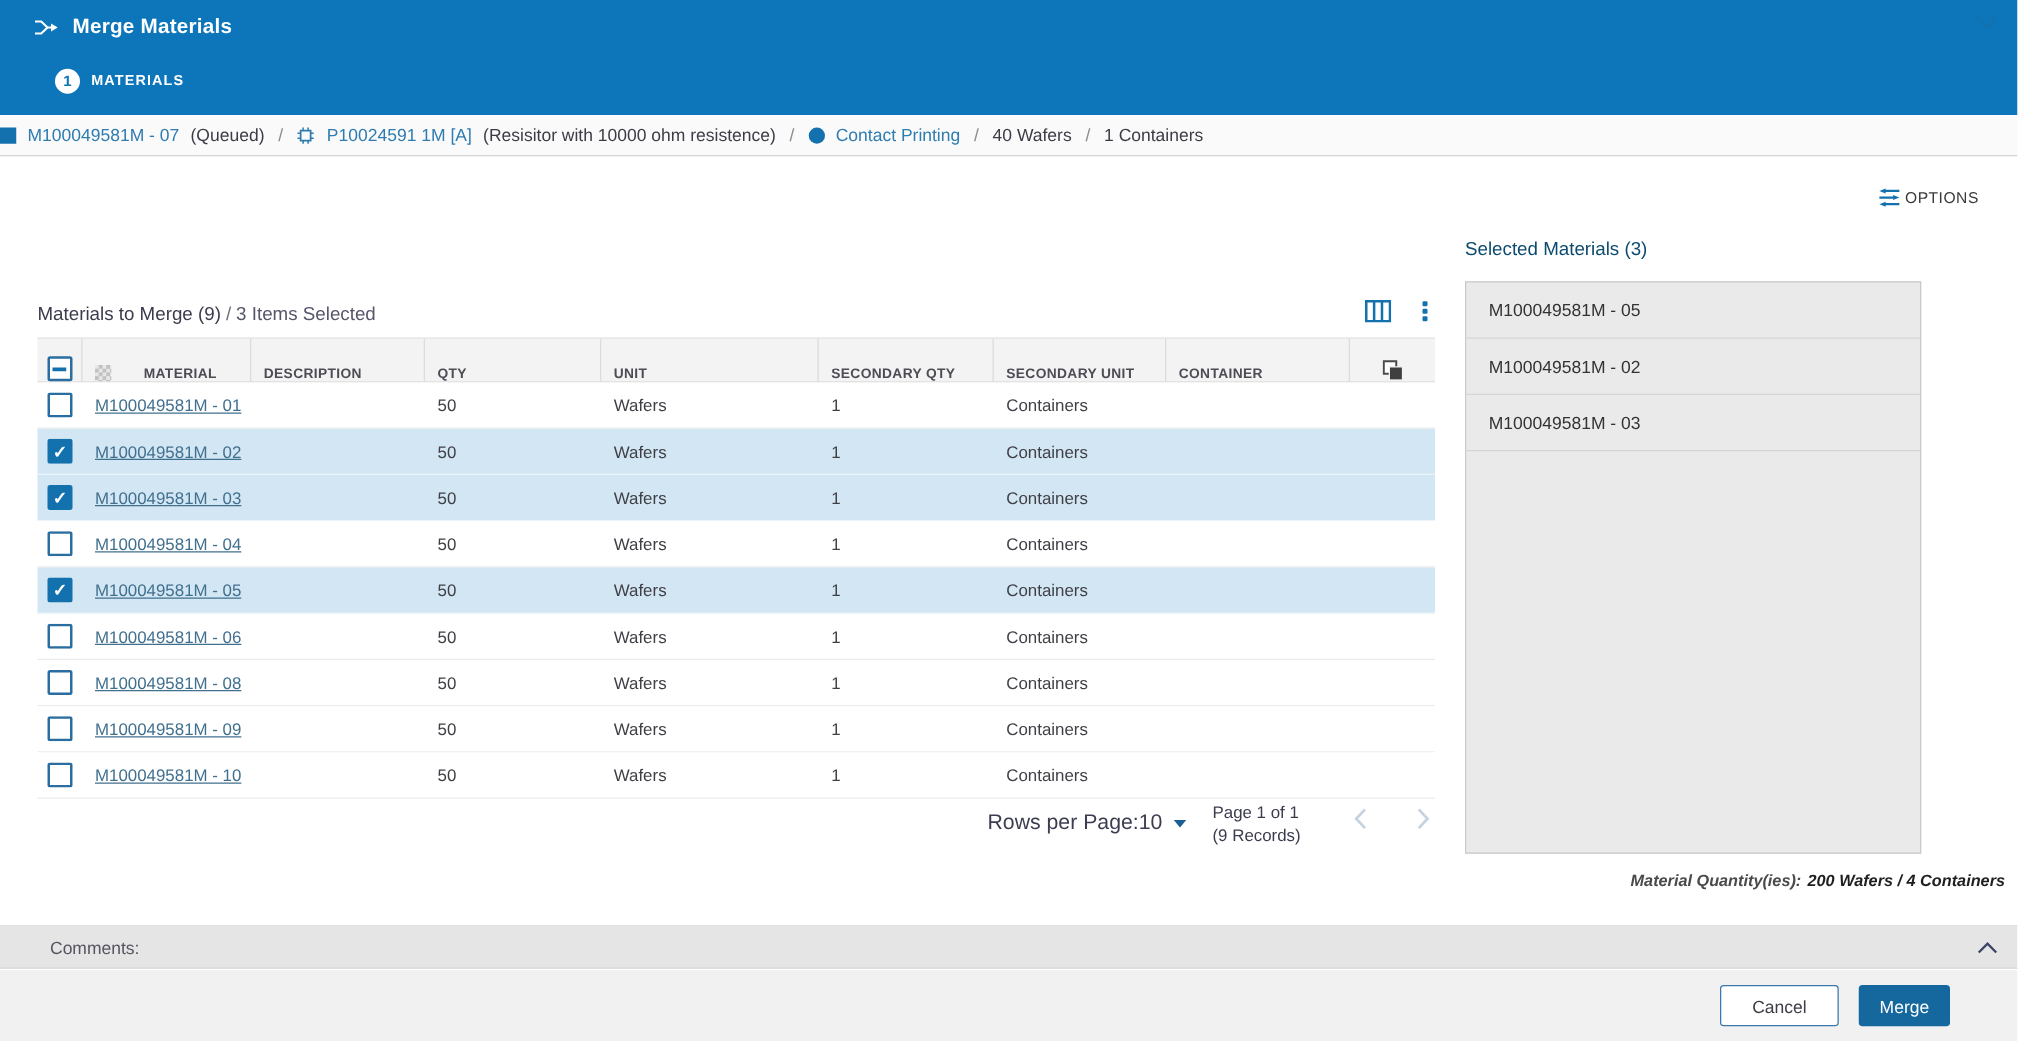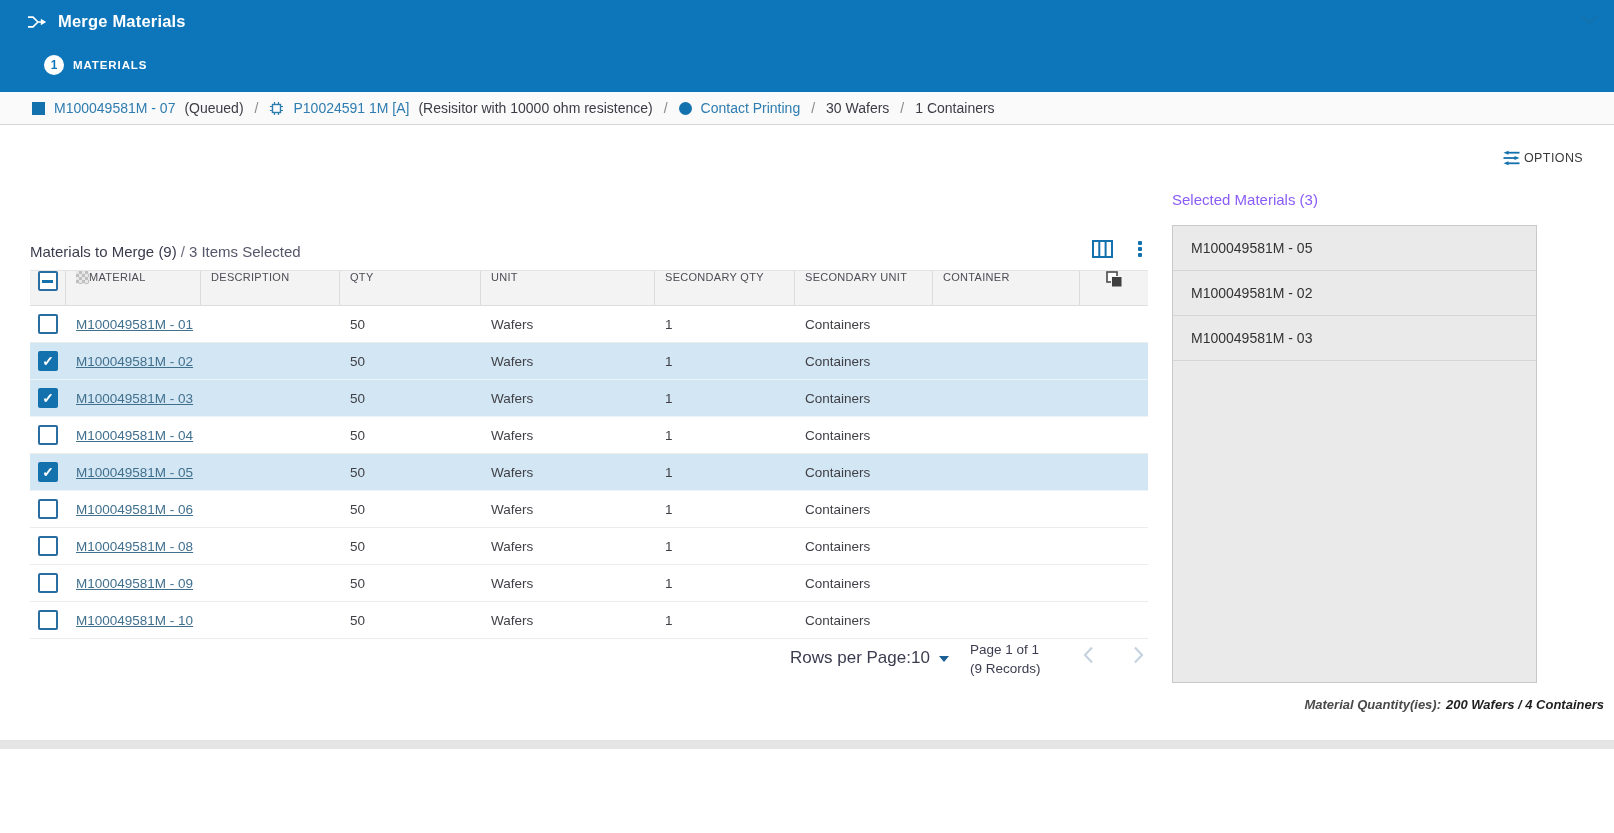--- a/index.html
+++ b/index.html
@@ -1,28 +1,28 @@
 <!DOCTYPE html>
 <html style="--header-blue: #0d76ba; --accent-blue: #1371ad; --link-blue: #2e7cb0; --table-link: #41708f; --selected-row-bg: #d3e6f3; --merge-button-bg: #15689e;"><head>
 <meta charset="utf-8">
 <style>
   html,body{margin:0;padding:0;}
   body{font-family:"Liberation Sans",sans-serif;}
-  .app{position:relative;width:1614px;height:749px;background:#fff;overflow:hidden;color:#3c3c46;}
+  .app{position:relative;width:1614px;height:833px;background:#fff;overflow:hidden;color:#3c3c46;}
 
   
   .topbar{position:absolute;top:0;left:0;right:0;height:92px;background:var(--header-blue,#0d76ba);color:#fff;}
   .title-row{position:absolute;top:12px;left:27px;display:flex;align-items:center;gap:11px;}
   .app-title{font-size:16.5px;font-weight:600;letter-spacing:.2px;}
   .step-row{position:absolute;top:55px;left:44px;display:flex;align-items:center;gap:9px;}
   .step-circle{width:20px;height:20px;border-radius:50%;background:#fff;color:var(--header-blue,#0d76ba);font-size:12px;font-weight:700;display:flex;align-items:center;justify-content:center;}
   .step-label{font-size:11.5px;font-weight:600;letter-spacing:.9px;}
 
   
-  .breadcrumb{position:absolute;top:92px;left:0;right:0;height:33px;background:#fafafa;border-bottom:1px solid #d4d4d4;display:flex;align-items:center;padding-left:32px;gap:9px;font-size:14px;color:#3c3c46;box-sizing:border-box;}
+  .breadcrumb{position:absolute;top:92px;left:0;right:0;height:33px;background:#fafafa;border-bottom:1px solid #d4d4d4;display:flex;align-items:center;gap:9px;font-size:14px;color:#3c3c46;box-sizing:border-box;}
   .crumb-link{color:var(--link-blue,#2e7cb0);cursor:pointer;}
   .bc-square{width:13px;height:13px;background:var(--accent-blue,#1371ad);flex:none;}
   .bc-dot{width:13px;height:13px;border-radius:50%;background:var(--accent-blue,#1371ad);flex:none;}
   .bc-sep{color:#8a8a8a;padding:0 2px;}
   .bc-chevron{position:absolute;right:16px;top:11px;cursor:pointer;}
 
   
   .options-btn{position:absolute;top:150px;left:1502px;display:flex;align-items:center;gap:3px;font-size:12.5px;color:#3a3a3a;letter-spacing:.4px;cursor:pointer;}
 
   
@@ -36,21 +36,21 @@
   .list-title .sep{color:#6c6c7c;padding:0 4px;}
   .list-title .sel{color:#56566a;}
   .table-icons{position:absolute;top:240px;left:1092px;display:flex;align-items:center;gap:24px;}
   .kebab{display:flex;flex-direction:column;gap:2.5px;cursor:pointer;padding:1px;}
   .kebab i{width:3.5px;height:3.5px;background:var(--accent-blue,#1371ad);border-radius:1px;}
 
   
   .mtable{position:absolute;left:30px;top:270px;width:1118px;font-size:13.5px;color:#3f3f46;}
   .thead,.trow{display:grid;grid-template-columns:36px 135px 139px 141px 174px 140px 138px 147px 1fr;align-items:center;}
   .thead{height:36px;background:#f3f3f3;border-top:1px solid #e4e4e4;border-bottom:1px solid #dedede;font-size:11px;color:#4c4c55;letter-spacing:.3px;box-sizing:border-box;}
-  .th{padding-left:10px;height:100%;display:flex;align-items:flex-start;border-right:1px solid #dcdcdc;gap:0;box-sizing:border-box;}
+  .th{padding-left:10px;height:100%;display:flex;align-items:flex-end;border-right:1px solid #dcdcdc;gap:26px;box-sizing:border-box;font-weight:bold;}
   .th-last{border-right:none;justify-content:center;padding-left:0;}
   .th-check{justify-content:center;padding-left:0;}
   .grid-icon{width:13px;height:13px;flex:none;
     background-image:linear-gradient(45deg,#bfbfbf 25%,transparent 25%,transparent 75%,#bfbfbf 75%),linear-gradient(45deg,#bfbfbf 25%,#e7e7e7 25%,#e7e7e7 75%,#bfbfbf 75%);
     background-size:6px 6px;background-position:0 0,3px 3px;}
   .trow{height:36px;border-bottom:1px solid #ececec;background:#fff;cursor:pointer;}
   .trow.selected{background:var(--selected-row-bg,#d3e6f3);border-bottom-color:#ecf4fa;}
   .td{padding-left:10px;overflow:hidden;white-space:nowrap;}
   .td-check{display:flex;justify-content:center;padding-left:0;}
   .mat-link{color:var(--table-link,#41708f);cursor:pointer;text-decoration:underline;}
@@ -62,21 +62,21 @@
 
   
   .rpp{position:absolute;left:790px;top:648px;display:flex;align-items:center;font-size:17px;color:#3c3c50;cursor:pointer;}
   .rpp .caret{width:0;height:0;border-left:5.5px solid transparent;border-right:5.5px solid transparent;border-top:6px solid #1b5f93;margin-left:9px;margin-top:2px;}
   .page-info{position:absolute;left:970px;top:640px;font-size:13.5px;color:#3c3c50;line-height:19px;}
   .pg-btn{position:absolute;top:646px;cursor:default;}
   .pg-prev{left:1083px;}
   .pg-next{left:1133px;}
 
   
-  .panel-title{position:absolute;left:1172px;top:191px;font-size:15px;color:#8b5cf6;}
+  .panel-title{position:absolute;left:1172px;top:191px;font-size:15px;color:#0c4a6e;}
   .panel{position:absolute;left:1172px;top:225px;width:365px;height:458px;background:#eaeaea;border:1px solid #c9c9c9;box-sizing:border-box;overflow:hidden;}
   .panel-item{height:45px;display:flex;align-items:center;padding-left:18px;border-bottom:1px solid #d5d5d5;font-size:14px;color:#333;box-sizing:border-box;}
   .qty-line{position:absolute;right:10px;top:697px;font-size:13px;font-style:italic;color:#4a4a4a;font-weight:bold;}
   .qty-line b{color:#1f1f1f;padding-left:5px;}
 
   
   .comments-bar{position:absolute;top:740px;left:0;right:0;height:35px;background:#e5e5e5;border-top:1px solid #e3e3e3;border-bottom:1px solid #d8d8d8;display:flex;align-items:center;padding-left:40px;box-sizing:border-box;font-size:14px;color:#55555f;}
   .comments-chevron{position:absolute;right:16px;top:10px;cursor:pointer;}
   .footer{position:absolute;top:776px;left:0;right:0;bottom:0;background:#f1f1f2;}
   .btn{position:absolute;top:12px;height:33px;border-radius:3px;font-size:14px;font-family:inherit;cursor:pointer;}
@@ -115,21 +115,21 @@
         <rect x="3.5" y="3.5" width="8" height="8" fill="none" stroke="#2e7cb0" stroke-width="1.4"></rect>
         <path d="M5.5 3.5 V1 M9.5 3.5 V1 M5.5 14 V11.5 M9.5 14 V11.5 M3.5 5.5 H1 M3.5 9.5 H1 M11.5 5.5 H14 M11.5 9.5 H14" stroke="#2e7cb0" stroke-width="1.2"></path>
       </svg>
     </span>
     <span class="crumb-link">P10024591 1M [A]</span>
     <span>(Resisitor with 10000 ohm resistence)</span>
     <span class="bc-sep">/</span>
     <span class="bc-dot"></span>
     <span class="crumb-link">Contact Printing</span>
     <span class="bc-sep">/</span>
-    <span>30 Wafers</span>
+    <span>40 Wafers</span>
     <span class="bc-sep">/</span>
     <span>1 Containers</span>
   </div>
   <span class="bc-chevron">
     <svg width="17" height="11" viewBox="0 0 17 11">
         <path d="M1 1.5 L8.5 9 L16 1.5" stroke="#1371ad" stroke-width="2" fill="none"></path>
       </svg>
   </span>
 
   <div class="options-btn">

